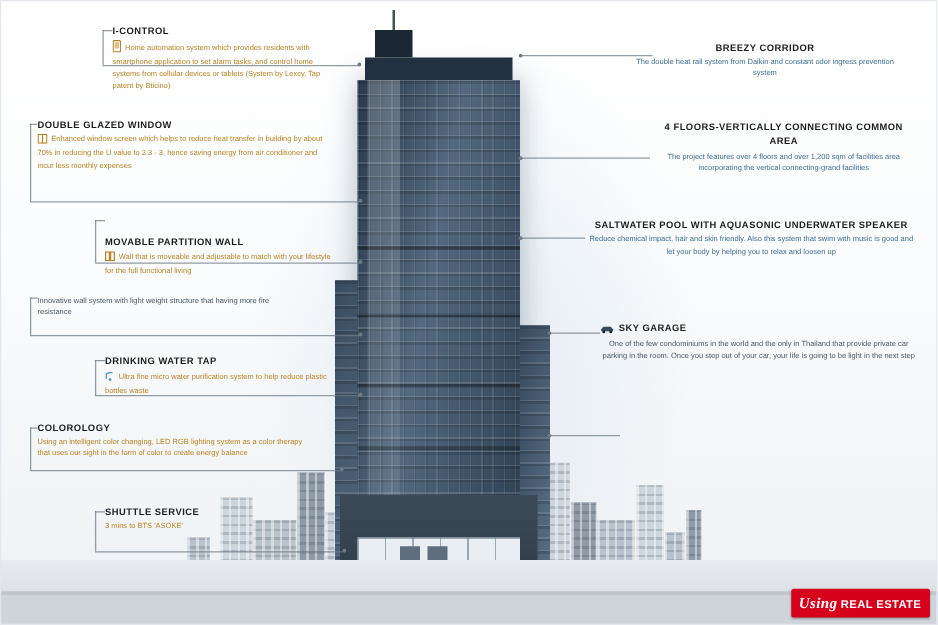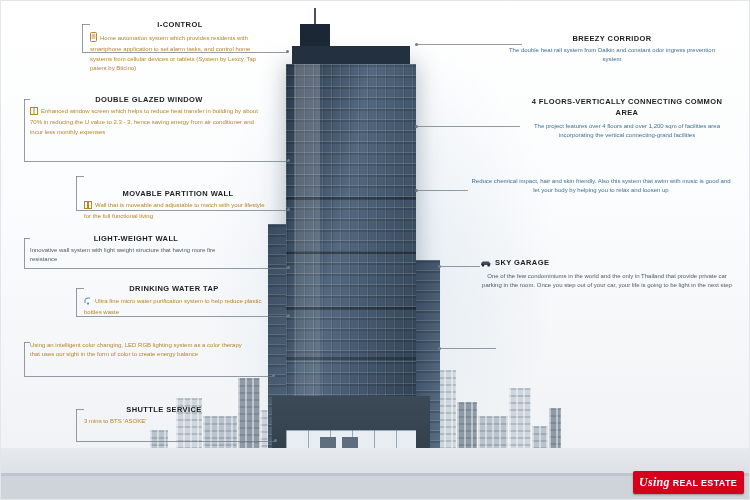--- a/index.html
+++ b/index.html
@@ -61,21 +61,21 @@
 
   
   .crane{position:absolute;left:300px;bottom:26px;width:22px;height:16px;background:#e5a62c;border-radius:2px;}
   .crane:after{content:"";position:absolute;left:3px;top:-7px;width:9px;height:7px;background:#e5a62c;}
   .tree{position:absolute;bottom:26px;width:9px;height:9px;border-radius:50%;background:#7d9a6e;}
   .pole{position:absolute;bottom:26px;width:1px;background:#9aa4ae;}
   .pole:after{content:"";position:absolute;top:0;left:-4px;width:9px;height:2px;background:#9aa4ae;}
 
   
   .callout{position:absolute;}
-  .callout .ttl{font-weight:bold;letter-spacing:.4px;color:#1d1d1d;font-size:7.5px;text-transform:uppercase;text-align:center;}
+  .callout .ttl{font-weight:bold;letter-spacing:.4px;color:#1d1d1d;font-size:7.5px;text-transform:uppercase;}
   .callout .body{font-size:6px;line-height:1.55;margin-top:3px;}
   .callout.amber .body{color:#b98427;}
   .callout.blue .body{color:#3f6f93;}
   .callout.slate .body{color:#4d5a66;}
   .rule{position:absolute;height:1px;background:#6f7b86;opacity:.75;}
   .dot{position:absolute;width:3px;height:3px;border-radius:50%;background:#6f7b86;}
 
   .ico{display:inline-block;vertical-align:-2px;margin-right:3px;}
 
   
@@ -210,21 +210,20 @@
           </svg>
       </span><span>Wall that is moveable and adjustable to match with your lifestyle for the full functional living</span>
     </div>
   </div>
   <div class="rule" style="left:76px;top:176px;width:8px;"></div>
   <div class="rule" style="left:76px;top:176px;width:1px;height:34px;"></div>
   <div class="rule" style="left:76px;top:210px;width:213px;"></div>
   <div class="dot" style="left:287px;top:208px;"></div>
 
   <div class="callout slate" style="left:30px;top:234px;width:212px;">
-    <div class="ttl">LIGHT-WEIGHT WALL</div>
     <div class="body">
       <span>Innovative wall system with light weight structure that having more fire resistance</span>
     </div>
   </div>
   <div class="rule" style="left:24px;top:238px;width:6px;"></div>
   <div class="rule" style="left:24px;top:238px;width:1px;height:30px;"></div>
   <div class="rule" style="left:24px;top:268px;width:265px;"></div>
   <div class="dot" style="left:287px;top:266px;"></div>
 
   <div class="callout amber" style="left:84px;top:284px;width:180px;">
@@ -237,20 +236,21 @@
           </svg>
       </span><span>Ultra fine micro water purification system to help reduce plastic bottles waste</span>
     </div>
   </div>
   <div class="rule" style="left:76px;top:288px;width:8px;"></div>
   <div class="rule" style="left:76px;top:288px;width:1px;height:28px;"></div>
   <div class="rule" style="left:76px;top:316px;width:213px;"></div>
   <div class="dot" style="left:287px;top:314px;"></div>
 
   <div class="callout amber" style="left:30px;top:338px;width:222px;">
+    <div class="ttl">COLOROLOGY</div>
     <div class="body">
       <span>Using an intelligent color changing, LED RGB lighting system as a color therapy that uses our sight in the form of color to create energy balance</span>
     </div>
   </div>
   <div class="rule" style="left:24px;top:342px;width:6px;"></div>
   <div class="rule" style="left:24px;top:342px;width:1px;height:34px;"></div>
   <div class="rule" style="left:24px;top:376px;width:250px;"></div>
   <div class="dot" style="left:272px;top:374px;"></div>
 
   <div class="callout amber" style="left:84px;top:405px;width:160px;">
@@ -276,20 +276,21 @@
   <div class="callout blue" style="left:520px;top:96px;width:214px;text-align:center;">
     <div class="ttl" style="line-height:1.5;">4 FLOORS-VERTICALLY CONNECTING COMMON AREA</div>
     <div class="body">
       <span>The project features over 4 floors and over 1,200 sqm of facilities area incorporating the vertical connecting-grand facilities</span>
     </div>
   </div>
   <div class="rule" style="left:416px;top:126px;width:104px;"></div>
   <div class="dot" style="left:415px;top:125px;"></div>
 
   <div class="callout blue" style="left:468px;top:174px;width:266px;text-align:center;">
+    <div class="ttl" style="line-height:1.5;">SALTWATER POOL WITH AQUASONIC UNDERWATER SPEAKER</div>
     <div class="body">
       <span>Reduce chemical impact, hair and skin friendly. Also this system that swim with music is good and let your body by helping you to relax and loosen up</span>
     </div>
   </div>
   <div class="rule" style="left:416px;top:190px;width:52px;"></div>
   <div class="dot" style="left:415px;top:189px;"></div>
 
   <div class="callout slate" style="left:480px;top:258px;width:254px;text-align:center;">
     <div class="ttl" style="text-align:left;">
       <span class="ico">

